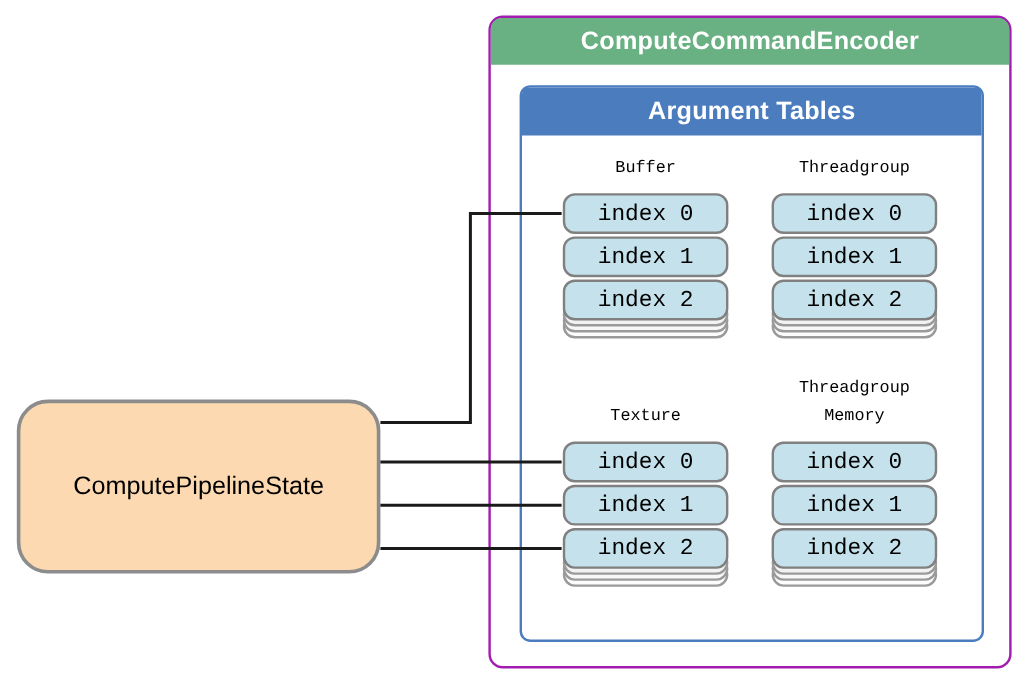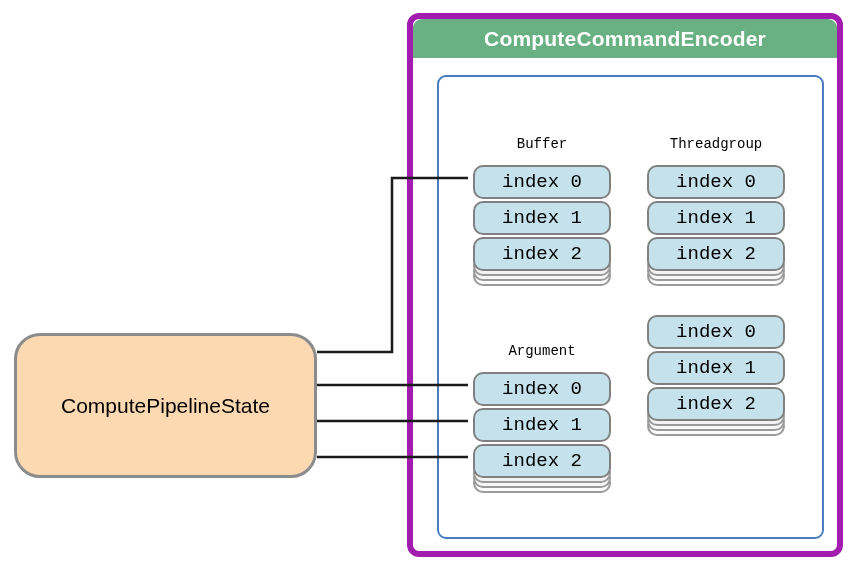--- a/index.html
+++ b/index.html
@@ -8,21 +8,21 @@
     width:856px;height:572px;
     background:#ffffff;
     font-family:"Liberation Sans", sans-serif;
     overflow:hidden;
   }
 
   
   .encoder-box{
     position:absolute;left:407px;top:13px;width:436px;height:544px;
     box-sizing:border-box;
-    border:6px solid #a21caf;border-radius:12px;
+    border:2px solid #a21caf;border-radius:12px;
     background:#ffffff;
   }
   .encoder-header{
     height:39px;background:#69b183;border-radius:9px 9px 0 0;
     display:flex;align-items:center;justify-content:center;
     color:#ffffff;font-weight:bold;font-size:21px;letter-spacing:0.2px;
   }
 
   
   .arg-box{
@@ -84,20 +84,23 @@
 <body>
 
 <div class="canvas">
 
   <div class="encoder-box">
     <div class="encoder-header">
       <span>ComputeCommandEncoder</span>
     </div>
 
     <div class="arg-box">
+      <div class="arg-header">
+        <span>Argument Tables</span>
+      </div>
 
       <div class="arg-table col1 row1">
         <div class="table-label">Buffer</div>
         <div class="chips">
           <div class="chip">index 0</div>
           <div class="chip">index 1</div>
           <div class="chip">index 2</div>
           <div class="stack s1"></div>
           <div class="stack s2"></div>
           <div class="stack s3"></div>
@@ -110,32 +113,33 @@
           <div class="chip">index 0</div>
           <div class="chip">index 1</div>
           <div class="chip">index 2</div>
           <div class="stack s1"></div>
           <div class="stack s2"></div>
           <div class="stack s3"></div>
         </div>
       </div>
 
       <div class="arg-table col1 row2">
-        <div class="table-label">Argument</div>
+        <div class="table-label">Texture</div>
         <div class="chips">
           <div class="chip">index 0</div>
           <div class="chip">index 1</div>
           <div class="chip">index 2</div>
           <div class="stack s1"></div>
           <div class="stack s2"></div>
           <div class="stack s3"></div>
         </div>
       </div>
 
       <div class="arg-table col2 row2">
+        <div class="table-label">Threadgroup Memory</div>
         <div class="chips">
           <div class="chip">index 0</div>
           <div class="chip">index 1</div>
           <div class="chip">index 2</div>
           <div class="stack s1"></div>
           <div class="stack s2"></div>
           <div class="stack s3"></div>
         </div>
       </div>
 

